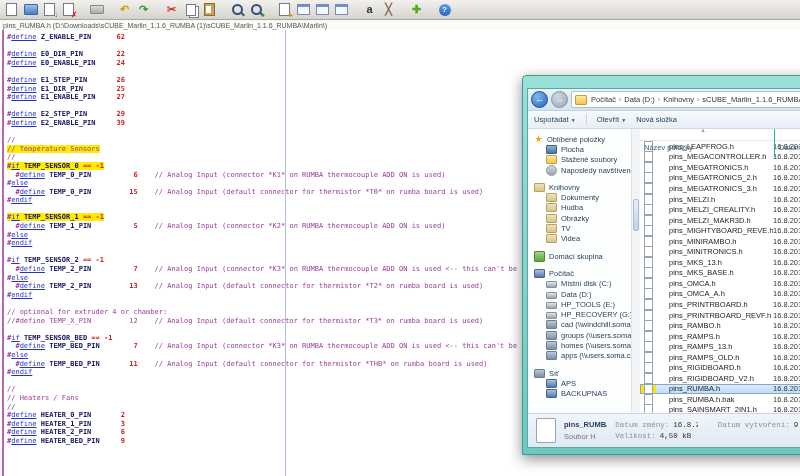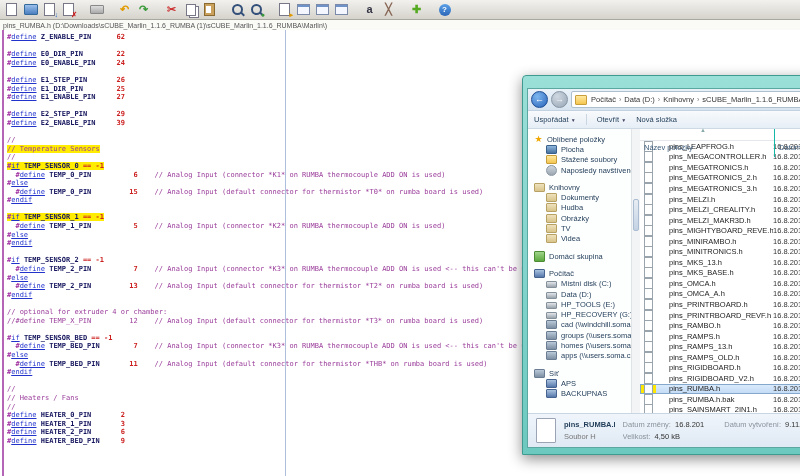--- a/index.html
+++ b/index.html
@@ -97,21 +97,21 @@
   .frow.sel{background:linear-gradient(#dcebfc,#c1dbf5);outline:1px solid #84a7cc;outline-offset:-1px;}
   .frow.sel .fic-wrap{background:#ffe600;}
   .details{height:33px;flex:none;background:linear-gradient(#f0f5fb,#dfe9f4);border-top:1px solid #c8d5e2;
            display:flex;align-items:center;padding:0 8px;gap:8px;font-size:7.5px;}
   .bigicon{width:18px;height:23px;background:#fff;border:1px solid #9aa4b5;border-radius:1px;flex:none;}
   .dcol{display:flex;flex-direction:column;gap:3px;overflow:hidden;white-space:nowrap;}
   .dname{color:#1f3b57;font-weight:bold;}
   .dtype{color:#777;}
   .dlabel{color:#8a929c;}
   .dval{color:#333;}
-  .drow{display:flex;gap:4px;}
+  .drow{display:flex;gap:4px;font-family:Liberation Mono, monospace;}
 </style>
 </head>
 <body>
 
 <div class="screen">
 
   <div class="editor">
     <div class="etoolbar" id="etoolbar">
         <span class="tbi">
           <span class="base b-page"></span>

